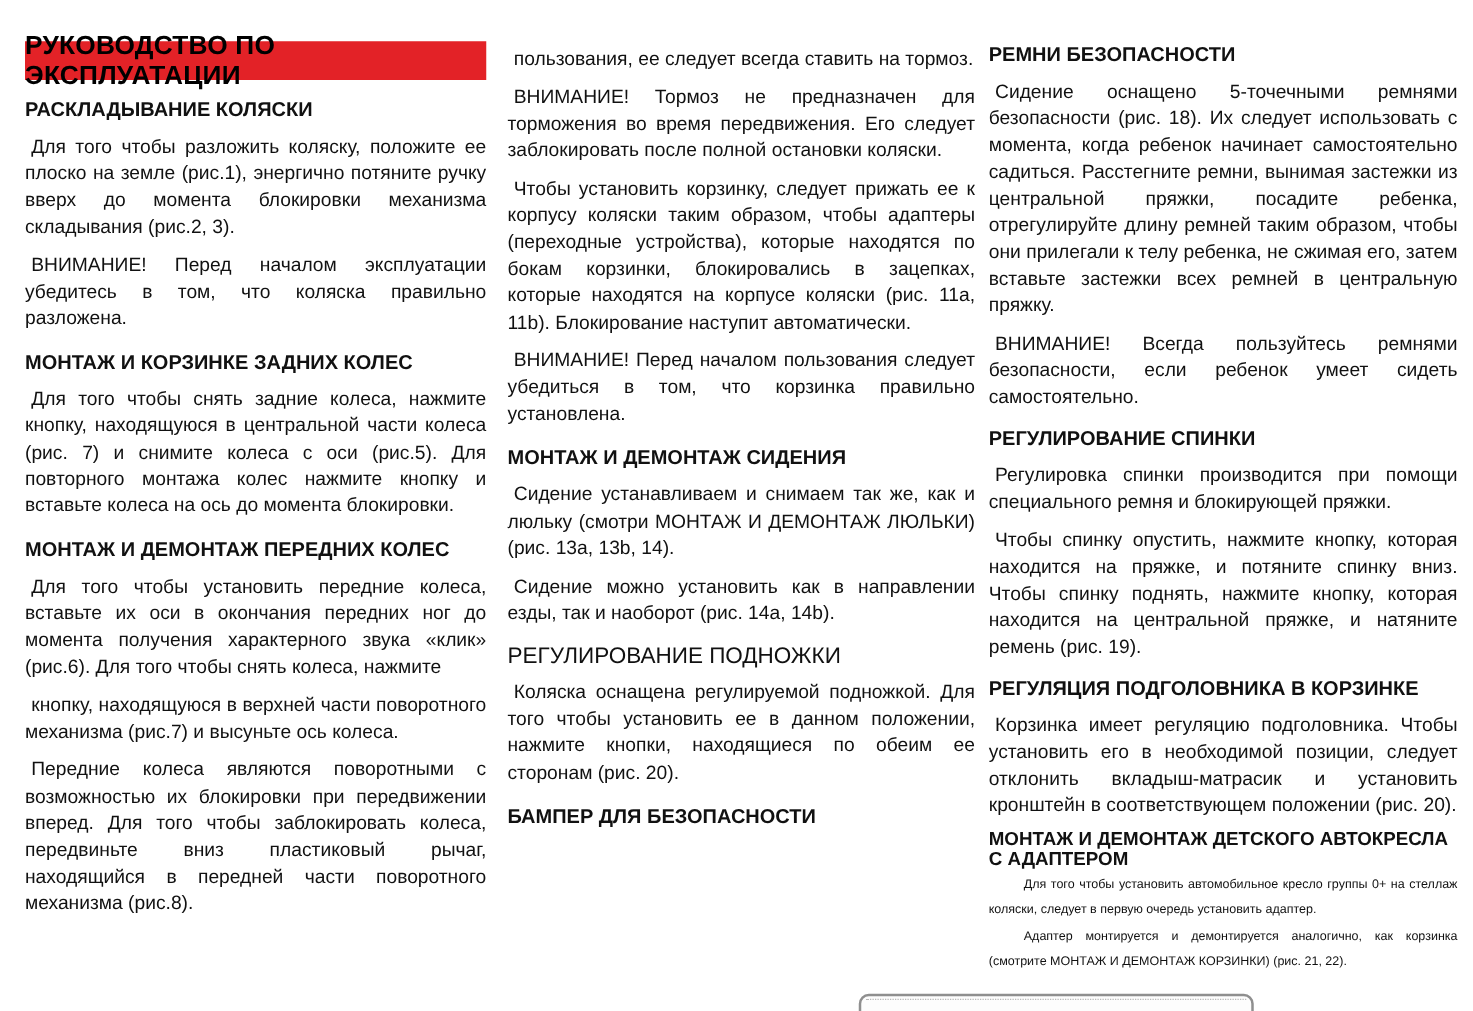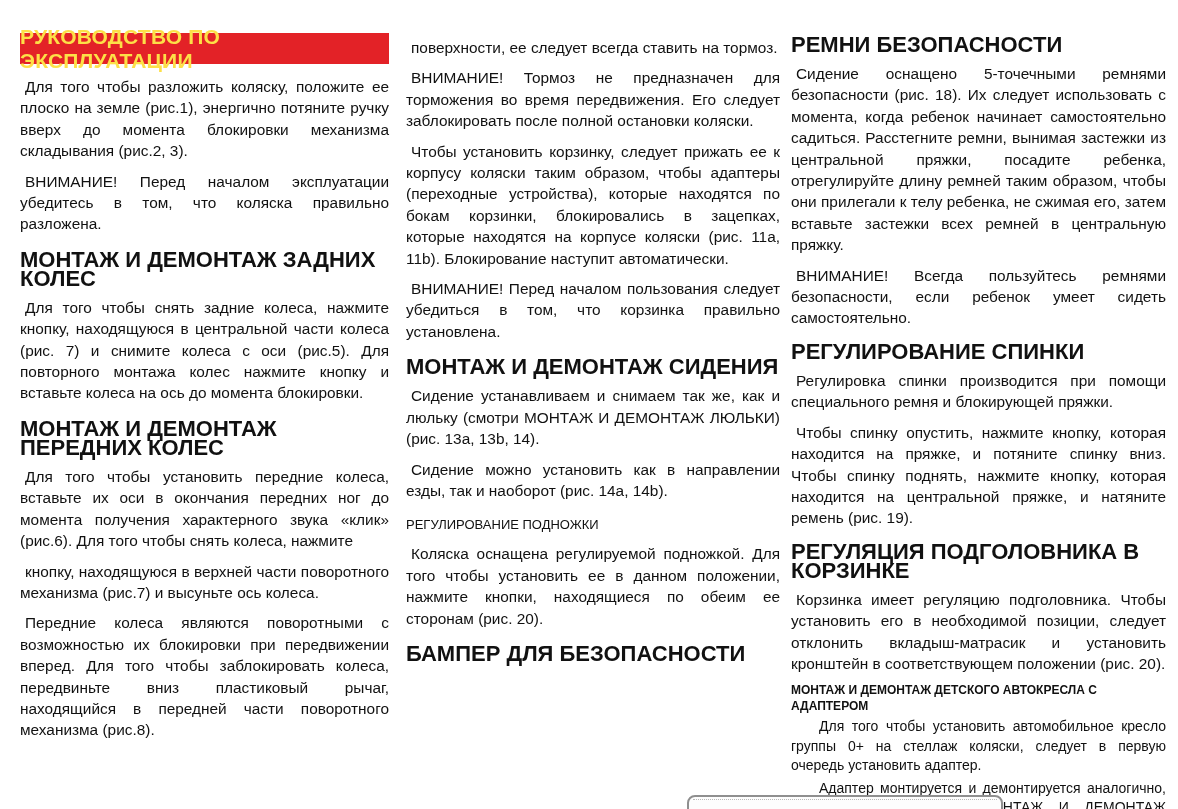--- a/index.html
+++ b/index.html
@@ -16,38 +16,38 @@
   .col2{left:406px;width:374px;padding-top:28px;}
   .col3{left:791px;width:375px;padding-top:22px;}
   .banner{
     height:31px;
     display:flex;align-items:center;justify-content:center;
     font-weight:bold;font-size:21px;letter-spacing:0.2px;
     margin-bottom:12px;
   }
   .blk{white-space:normal;}
   .heading{
-    font-weight:bold;font-size:22px;line-height:19px;
+    font-weight:bold;font-size:16px;line-height:19px;
     margin:15px 0 5px 0;
   }
   .heading-light{
-    font-weight:normal;font-size:13px;line-height:19px;
+    font-weight:normal;font-size:18px;line-height:19px;
     margin:14px 0 5px 0;
   }
   .heading-small{
-    font-weight:bold;font-size:12px;line-height:15.5px;
+    font-weight:bold;font-size:15px;line-height:15.5px;
     margin:0 0 3px 0;
   }
   .paragraph{
     font-size:15.4px;line-height:21.4px;
     text-align:justify;text-indent:5px;
     margin:9px 0;
   }
   .paragraph-indent{
-    font-size:14px;line-height:19.4px;
+    font-size:10px;line-height:19.4px;
     text-align:justify;text-indent:28px;
     margin:3px 0;
   }
   .col3 .heading{margin-top:13px;}
   .cutoff-dialog{
     position:absolute;
     left:687px;top:795px;
     width:316px;height:30px;
     background:#fdfdfd;
     border:2px solid #8f8f8f;
@@ -59,33 +59,34 @@
     border-top:1px dotted #b9b9b9;
     height:0;
   }
 </style>
 </head>
 <body>
 
 <div class="page">
 
   <div class="column col1">
-    <div class="banner" style="background: rgb(227, 34, 39); color: #fde047;">РУКОВОДСТВО ПО ЭКСПЛУАТАЦИИ</div>
+    <div class="banner" style="background: rgb(227, 34, 39); color: #000000;">РУКОВОДСТВО ПО ЭКСПЛУАТАЦИИ</div>
+  <div class="blk heading">РАСКЛАДЫВАНИЕ КОЛЯСКИ</div>
       <div class="blk paragraph">Для того чтобы разложить коляску, положите ее плоско на земле (рис.1), энергично потяните ручку вверх до момента блокировки механизма складывания (рис.2, 3).</div>
       <div class="blk paragraph">ВНИМАНИЕ! Перед началом эксплуатации убедитесь в том, что коляска правильно разложена.</div>
-      <div class="blk heading">МОНТАЖ И ДЕМОНТАЖ ЗАДНИХ КОЛЕС</div>
+      <div class="blk heading">МОНТАЖ И КОРЗИНКЕ ЗАДНИХ КОЛЕС</div>
       <div class="blk paragraph">Для того чтобы снять задние колеса, нажмите кнопку, находящуюся в центральной части колеса (рис. 7) и снимите колеса с оси (рис.5). Для повторного монтажа колес нажмите кнопку и вставьте колеса на ось до момента блокировки.</div>
       <div class="blk heading">МОНТАЖ И ДЕМОНТАЖ ПЕРЕДНИХ КОЛЕС</div>
       <div class="blk paragraph">Для того чтобы установить передние колеса, вставьте их оси в окончания передних ног до момента получения характерного звука «клик» (рис.6). Для того чтобы снять колеса, нажмите</div>
       <div class="blk paragraph">кнопку, находящуюся в верхней части поворотного механизма (рис.7) и высуньте ось колеса.</div>
       <div class="blk paragraph">Передние колеса являются поворотными с возможностью их блокировки при передвижении вперед. Для того чтобы заблокировать колеса, передвиньте вниз пластиковый рычаг, находящийся в передней части поворотного механизма (рис.8).</div>
     </div>
 
   <div class="column col2">
-      <div class="blk paragraph">поверхности, ее следует всегда ставить на тормоз.</div>
+      <div class="blk paragraph">пользования, ее следует всегда ставить на тормоз.</div>
       <div class="blk paragraph">ВНИМАНИЕ! Тормоз не предназначен для торможения во время передвижения. Его следует заблокировать после полной остановки коляски.</div>
       <div class="blk paragraph">Чтобы установить корзинку, следует прижать ее к корпусу коляски таким образом, чтобы адаптеры (переходные устройства), которые находятся по бокам корзинки, блокировались в зацепках, которые находятся на корпусе коляски (рис. 11a, 11b). Блокирование наступит автоматически.</div>
       <div class="blk paragraph">ВНИМАНИЕ! Перед началом пользования следует убедиться в том, что корзинка правильно установлена.</div>
       <div class="blk heading">МОНТАЖ И ДЕМОНТАЖ СИДЕНИЯ</div>
       <div class="blk paragraph">Сидение устанавливаем и снимаем так же, как и люльку (смотри МОНТАЖ И ДЕМОНТАЖ ЛЮЛЬКИ)(рис. 13a, 13b, 14).</div>
       <div class="blk paragraph">Сидение можно установить как в направлении езды, так и наоборот (рис. 14a, 14b).</div>
       <div class="blk heading-light">РЕГУЛИРОВАНИЕ ПОДНОЖКИ</div>
       <div class="blk paragraph">Коляска оснащена регулируемой подножкой. Для того чтобы установить ее в данном положении, нажмите кнопки, находящиеся по обеим ее сторонам (рис. 20).</div>
       <div class="blk heading">БАМПЕР ДЛЯ БЕЗОПАСНОСТИ</div>
     </div>

